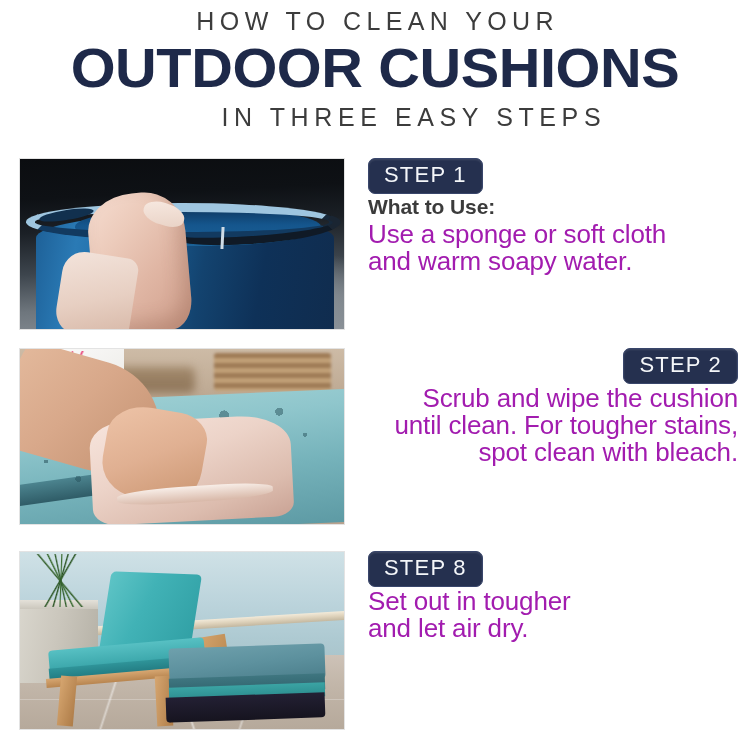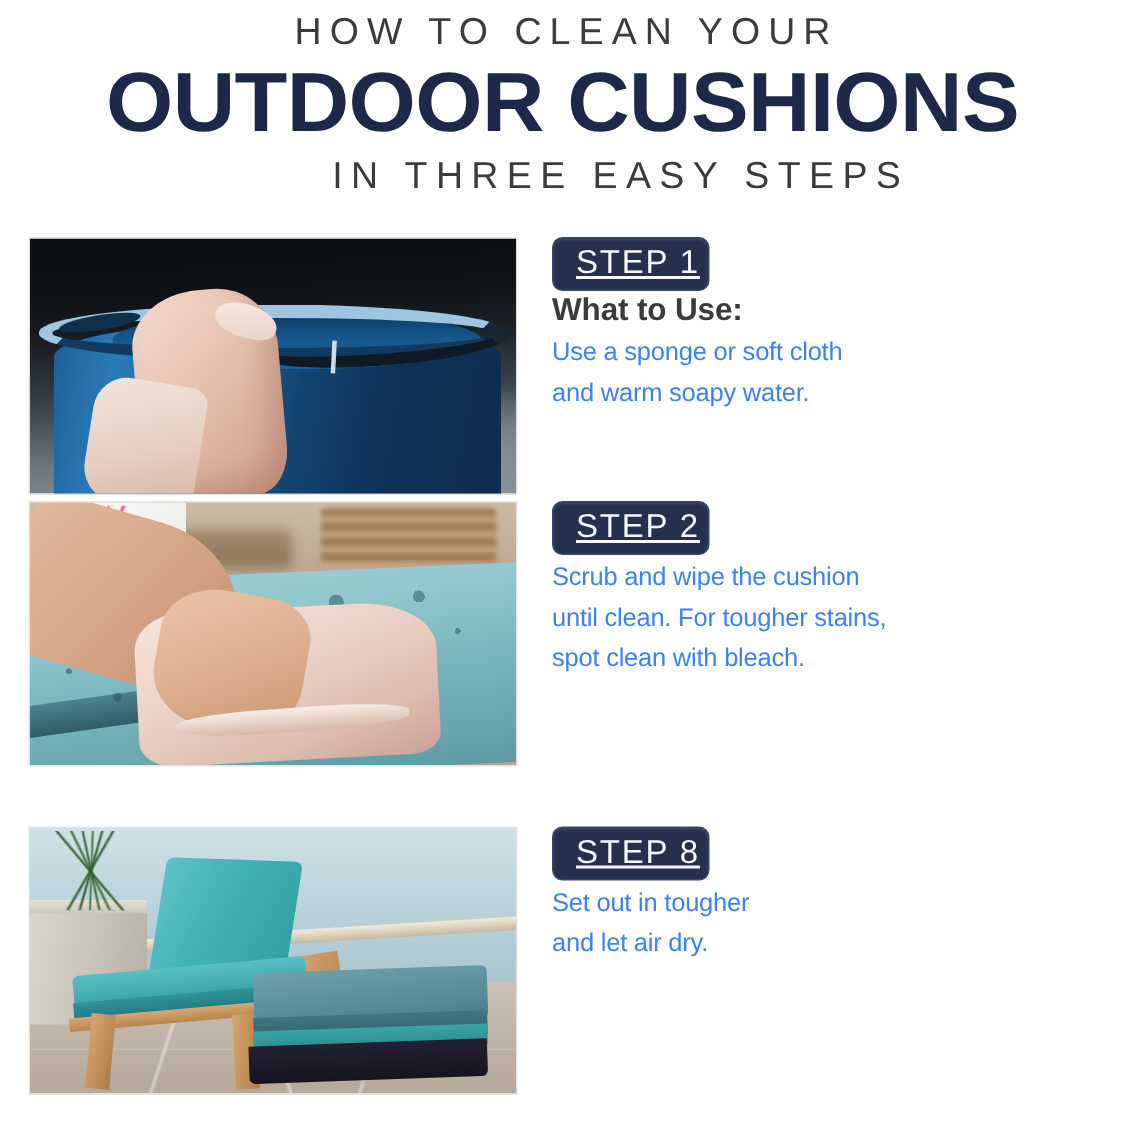--- a/index.html
+++ b/index.html
@@ -64,21 +64,21 @@
     margin-left: 36px;
   }
 
   
   .step-row {
     position: absolute;
     left: 0;
     width: 750px;
   }
   #row-1 { top: 158px; height: 172px; }
-  #row-2 { top: 334px; height: 177px; }
+  #row-2 { top: 348px; height: 177px; text-align: right; }
   #row-3 { top: 551px; height: 179px; }
 
   .photo {
     position: absolute;
     left: 19px;
     top: 0;
     width: 326px;
     height: 100%;
     overflow: hidden;
     border: 1px solid #e3e3e3;
@@ -93,38 +93,37 @@
     height: 100%;
   }
 
   .step-badge {
     display: inline-block;
     background: #25304f;
     color: #f4f6f9;
     font-size: 22px;
     font-weight: 400;
     letter-spacing: 1.2px;
-    padding: 4px 5px 6px 15px;
+    padding: 4px 15px 6px 15px;
     border-radius: 7px;
     line-height: 24px;
     border: 1px solid #39466b;
     box-shadow: inset 0 1px 2px rgba(255,255,255,0.12);
-    text-decoration: underline;
   }
   .step-heading {
     font-size: 21px;
     font-weight: 700;
     color: #3b3b3b;
     letter-spacing: -0.1px;
     line-height: 26px;
   }
   .step-body {
-    font-size: 17px;
+    font-size: 26px;
     font-weight: 400;
-    color: #3b82f6;
+    color: #a21caf;
     letter-spacing: -0.15px;
     line-height: 27px;
     margin-top: 1px;
     white-space: pre-line;
   }
 
   
   .p1-bg {
     position: absolute; inset: 0;
     background:

